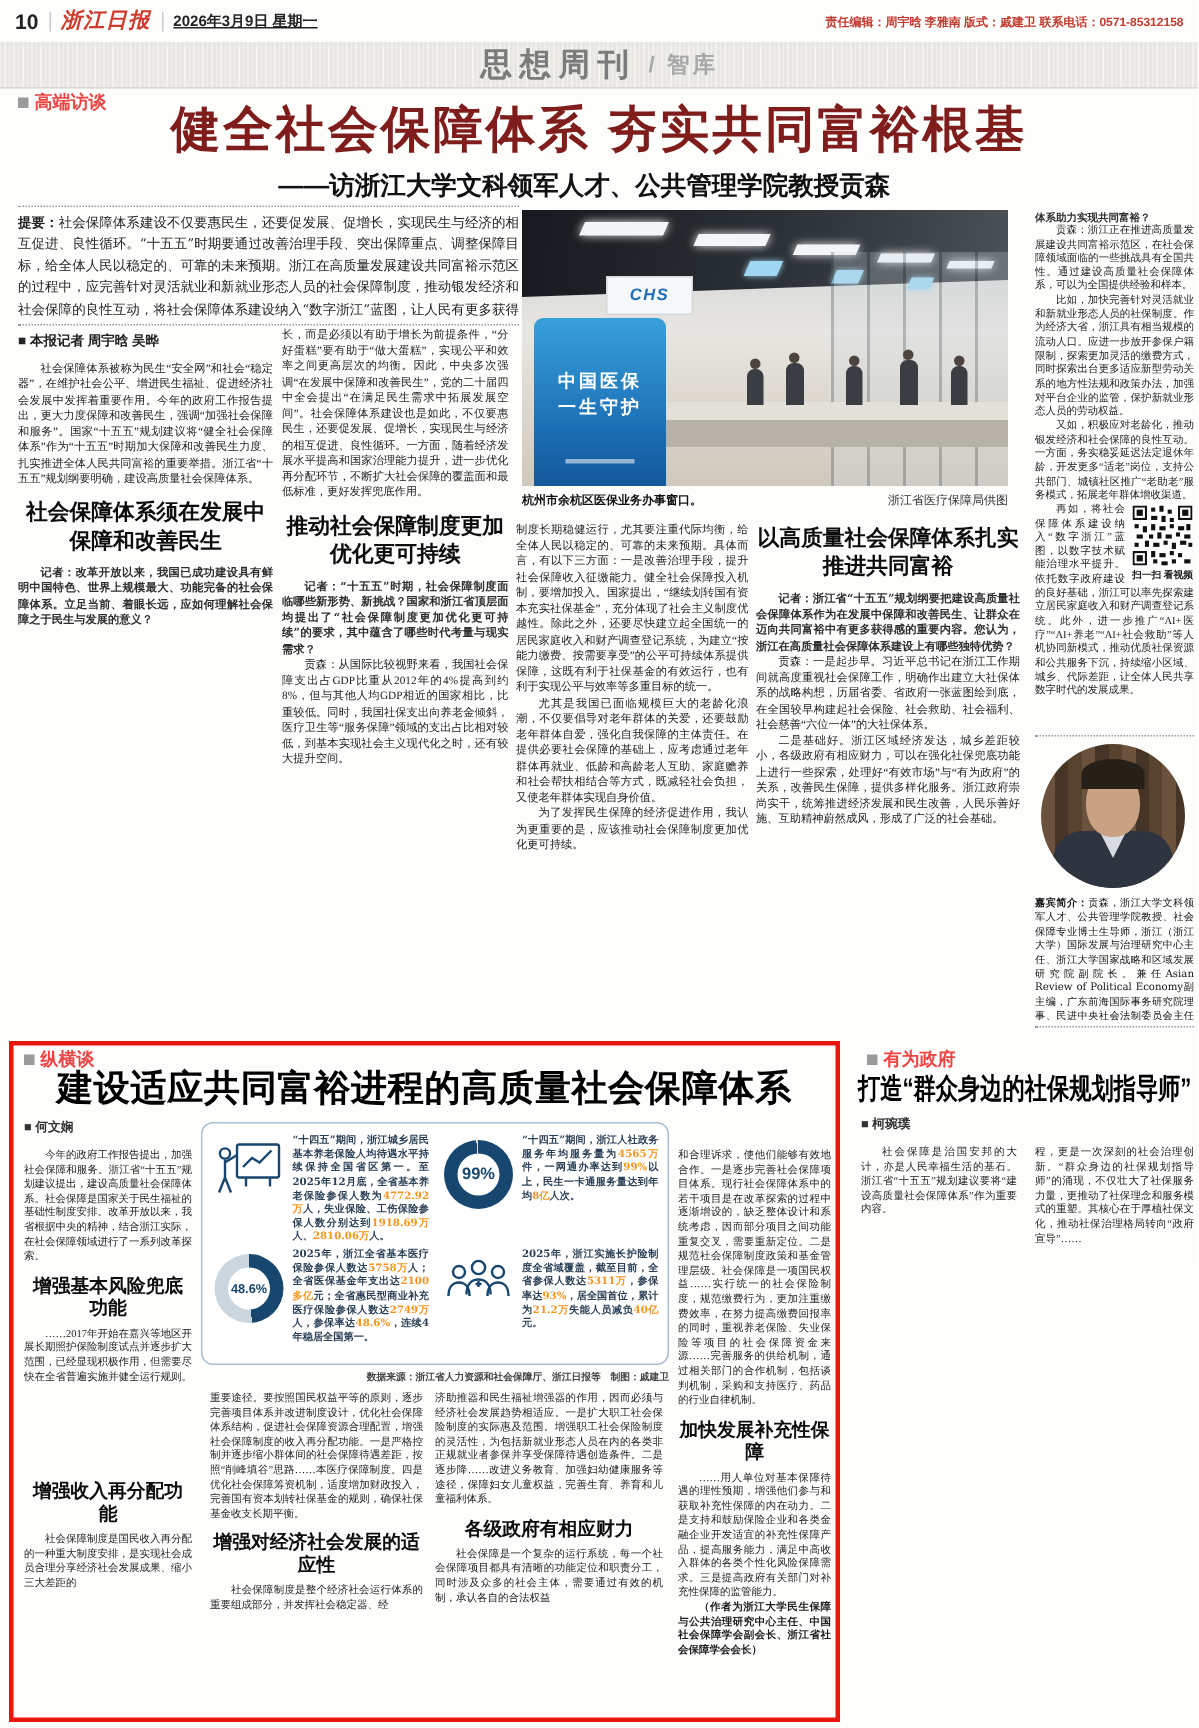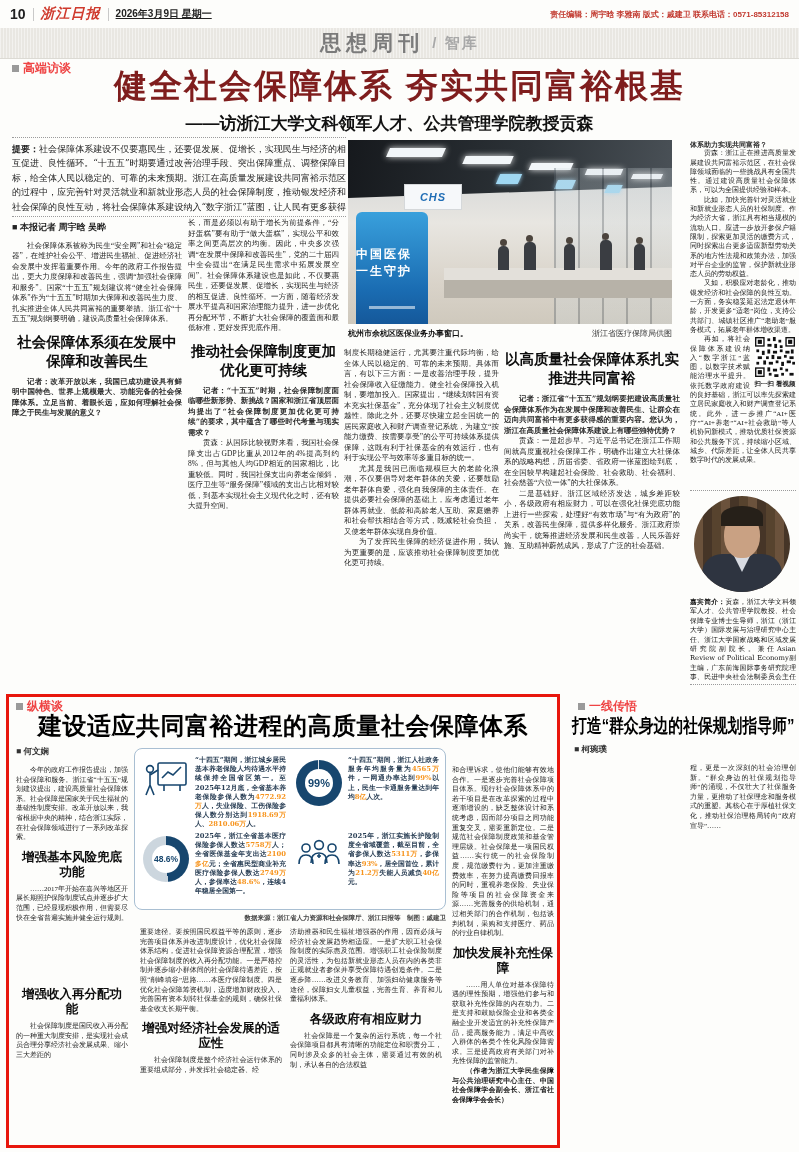--- a/index.html
+++ b/index.html
@@ -47,23 +47,23 @@
   .ceiling{position:absolute;top:0;left:0;width:324px;height:58px;
            background:linear-gradient(100deg,#16191d 0%,#2c3237 55%,#4a5157 100%);transform:skewY(-2deg);transform-origin:left top;}
   .lightstrip{position:absolute;background:#f2f6f9;box-shadow:0 0 6px rgba(255,255,255,.9);transform:skewX(-24deg);}
   .bluesign{position:absolute;background:#9fd7f2;box-shadow:0 0 4px rgba(160,215,245,.9);transform:skewX(-24deg);}
   .glass{position:absolute;top:28px;right:0;width:118px;height:156px;
          background:repeating-linear-gradient(90deg,rgba(90,100,108,.38) 0 2px,rgba(205,215,220,.25) 2px 24px);}
   .counter{position:absolute;left:96px;top:128px;width:228px;height:30px;
            background:linear-gradient(180deg,#e3e0da 0 40%,#b7b2a8 40% 100%);}
   .person{position:absolute;border-radius:5px 5px 0 0;background:#3a3d42;}
   .person::before{content:"";position:absolute;top:-7px;left:2px;width:7px;height:7px;border-radius:50%;background:#4c443d;}
-  .bluebanner{position:absolute;left:8px;top:72px;width:72px;height:112px;border-radius:6px 6px 0 0;
+  .bluebanner{position:absolute;left:8px;top:72px;width:88px;height:112px;border-radius:6px 6px 0 0;
               background:linear-gradient(180deg,#39a0dc 0%,#1a6cb2 70%,#15589a 100%);
-              color:#fff;text-align:left;padding-top:34px;box-sizing:border-box;}
+              color:#fff;text-align:center;padding-top:34px;box-sizing:border-box;}
   .bluebanner .bl{font-size:12px;font-weight:bold;letter-spacing:2px;line-height:17px;}
   .bluebanner::after{content:"";display:block;margin:26px auto 0;width:46px;height:3px;background:rgba(255,255,255,.55);}
   .chs-sign{position:absolute;left:56px;top:44px;width:56px;height:24px;background:#f6f8fa;border:1px solid #d5d8da;
             display:flex;align-items:center;justify-content:center;font-size:11px;font-weight:900;font-style:italic;
             color:#1f6db5;letter-spacing:1px;}
   .caption-row{left:348px;top:328px;width:324px;display:flex;justify-content:space-between;font-size:8px;}
   .caption-row .cap{font-weight:bold;color:#111;}
   .caption-row .credit{color:#333;}
 
   
@@ -380,22 +380,25 @@
 
   <div class="zcol zcol4">
     <p>和合理诉求，使他们能够有效地合作。一是逐步完善社会保障项目体系。现行社会保障体系中的若干项目是在改革探索的过程中逐渐增设的，缺乏整体设计和系统考虑，因而部分项目之间功能重复交叉，需要重新定位。二是规范社会保障制度政策和基金管理层级。社会保障是一项国民权益……实行统一的社会保险制度，规范缴费行为，更加注重缴费效率，在努力提高缴费回报率的同时，重视养老保险、失业保险等项目的社会保障资金来源……完善服务的供给机制，通过相关部门的合作机制，包括谈判机制，采购和支持医疗、药品的行业自律机制。</p>
     <h4 class="zsub">加快发展补充性保障</h4>
     <p class="para">……用人单位对基本保障待遇的理性预期，增强他们参与和获取补充性保障的内在动力。二是支持和鼓励保险企业和各类金融企业开发适宜的补充性保障产品，提高服务能力，满足中高收入群体的各类个性化风险保障需求。三是提高政府有关部门对补充性保障的监管能力。</p>
     <p class="signature">（作者为浙江大学民生保障与公共治理研究中心主任、中国社会保障学会副会长、浙江省社会保障学会会长）</p>
   </div>
 
   <div class="abs tag ytag">
     <span class="marker"></span>
-    <span>一线传悟</span>
+    <span>有为政府</span>
   </div>
   <div class="abs yheadline">打造“群众身边的社保规划指导师”</div>
   <div class="abs yauthor">■ 柯琬璞</div>
 
+  <div class="zcol ycol1">
+    <p class="para">社会保障是治国安邦的大计，亦是人民幸福生活的基石。浙江省“十五五”规划建议要将“建设高质量社会保障体系”作为重要内容。</p>
+  </div>
   <div class="zcol ycol2">
     <p>程，更是一次深刻的社会治理创新。“群众身边的社保规划指导师”的涌现，不仅壮大了社保服务力量，更推动了社保理念和服务模式的重塑。其核心在于厚植社保文化，推动社保治理格局转向“政府宣导”……</p>
   </div>
 
 </div>
 
 </body></html>

